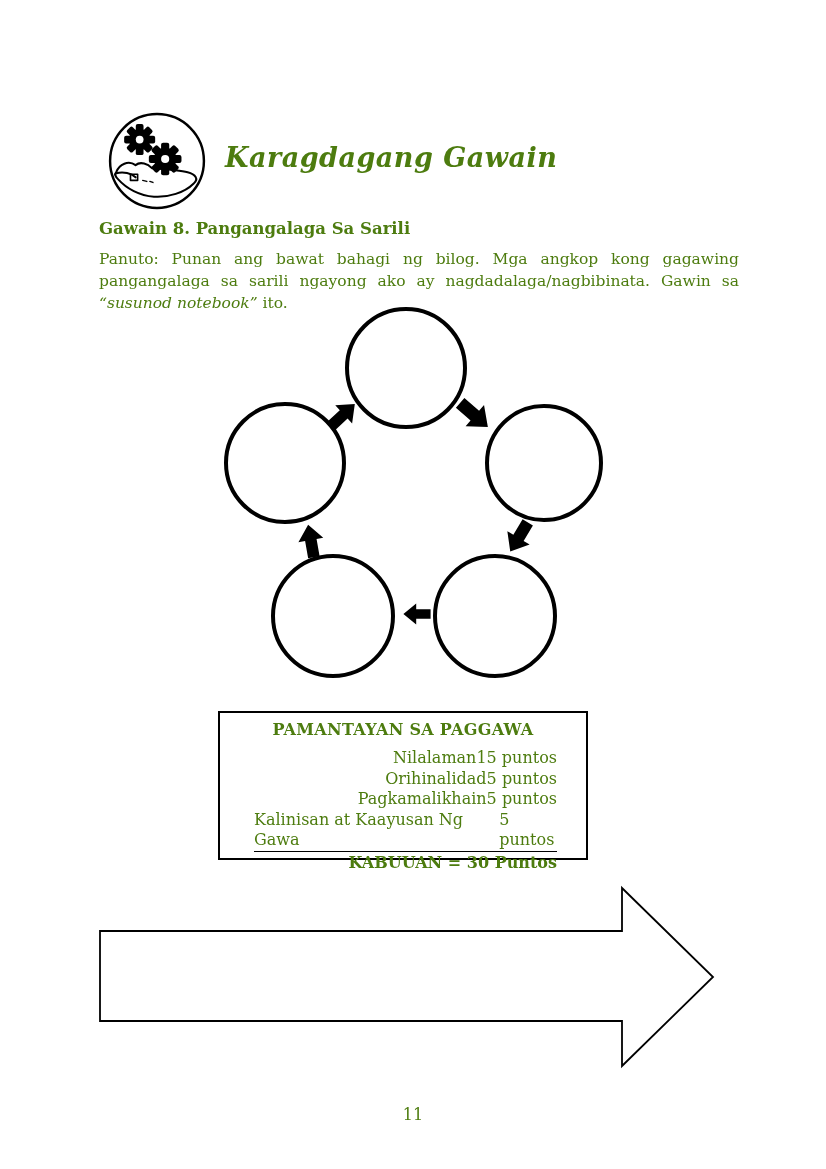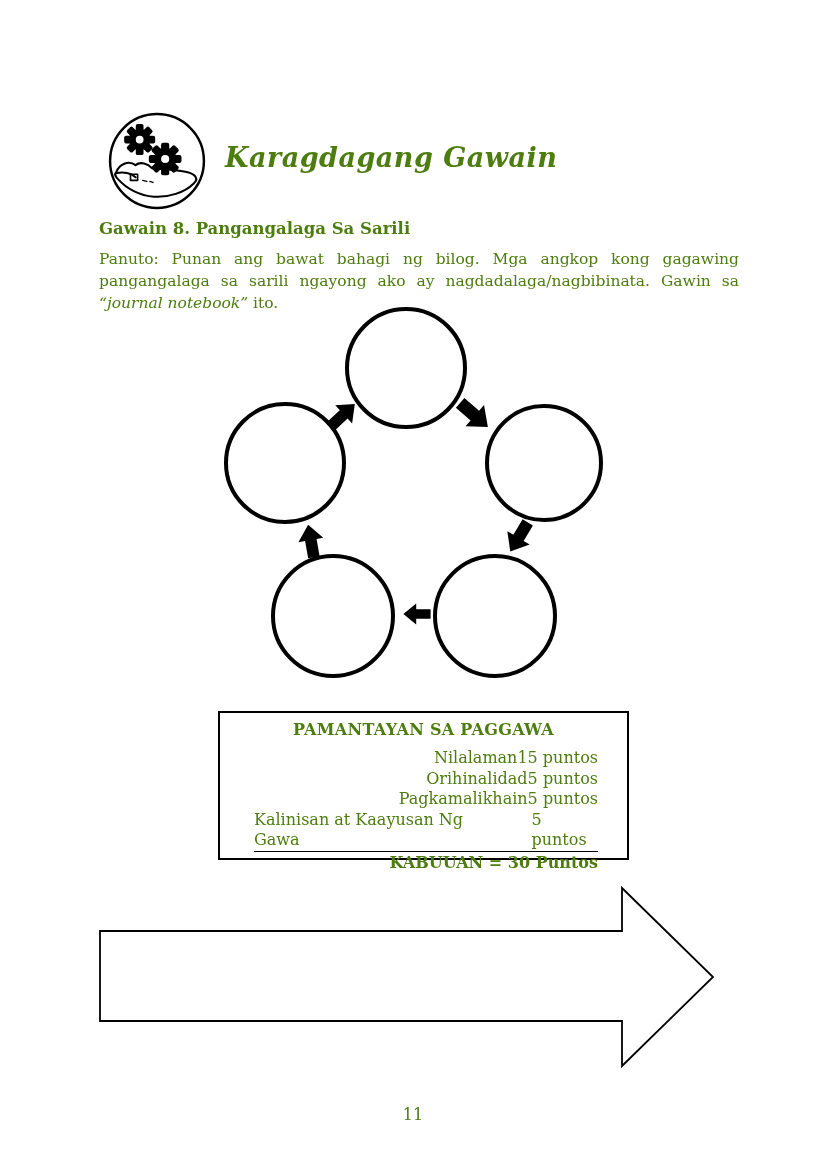--- a/index.html
+++ b/index.html
@@ -40,21 +40,21 @@
     line-height: 22px;
     text-align: justify;
   }
 
   
   .cycle-diagram { left: 180px; top: 288px; }
 
   
   .rubric-box {
     left: 218px; top: 703px;
-    width: 411px; height: 149px;
+    width: 370px; height: 149px;
     border: 2px solid #000;
     box-sizing: border-box;
     padding-top: 7px;
   }
   .rubric-title {
     text-align: center;
     font-weight: bold;
     font-size: 16px;
     line-height: 20px;
     margin-bottom: 8px;
@@ -131,21 +131,21 @@
       <path d="M10,62 C17,60 25,62 29,66"></path>
       <rect x="24" y="63" width="7" height="6" stroke-width="1.6"></rect>
       <path d="M36,69 l4,1 M43,70 l3,1" stroke-width="1.4"></path>
     </g>
   </svg>
 
   <h1 class="abs page-title" style="margin:0">Karagdagang Gawain</h1>
 
   <h2 class="abs activity-heading" style="margin:0">Gawain 8. Pangangalaga Sa Sarili</h2>
 
-  <p class="abs instructions" style="margin:0"><span>Panuto: Punan ang bawat bahagi ng bilog. Mga angkop kong gagawing pangangalaga sa sarili ngayong ako ay nagdadalaga/nagbibinata. Gawin sa </span><i>“journal notebook”</i><span> ito.</span></p>
+  <p class="abs instructions" style="margin:0"><span>Panuto: Punan ang bawat bahagi ng bilog. Mga angkop kong gagawing pangangalaga sa sarili ngayong ako ay nagdadalaga/nagbibinata. Gawin sa </span><i>“susunod notebook”</i><span> ito.</span></p>
 
   <svg class="abs cycle-diagram" width="470" height="404" viewBox="0 0 470 404">
     <g fill="#ffffff" stroke="#000000" stroke-width="4">
       <circle cx="226" cy="72" r="59"></circle>
       <circle cx="105" cy="167" r="59"></circle>
       <circle cx="364" cy="167" r="57"></circle>
       <circle cx="153" cy="320" r="60"></circle>
       <circle cx="315" cy="320" r="60"></circle>
     </g>
     <g fill="#000000">

